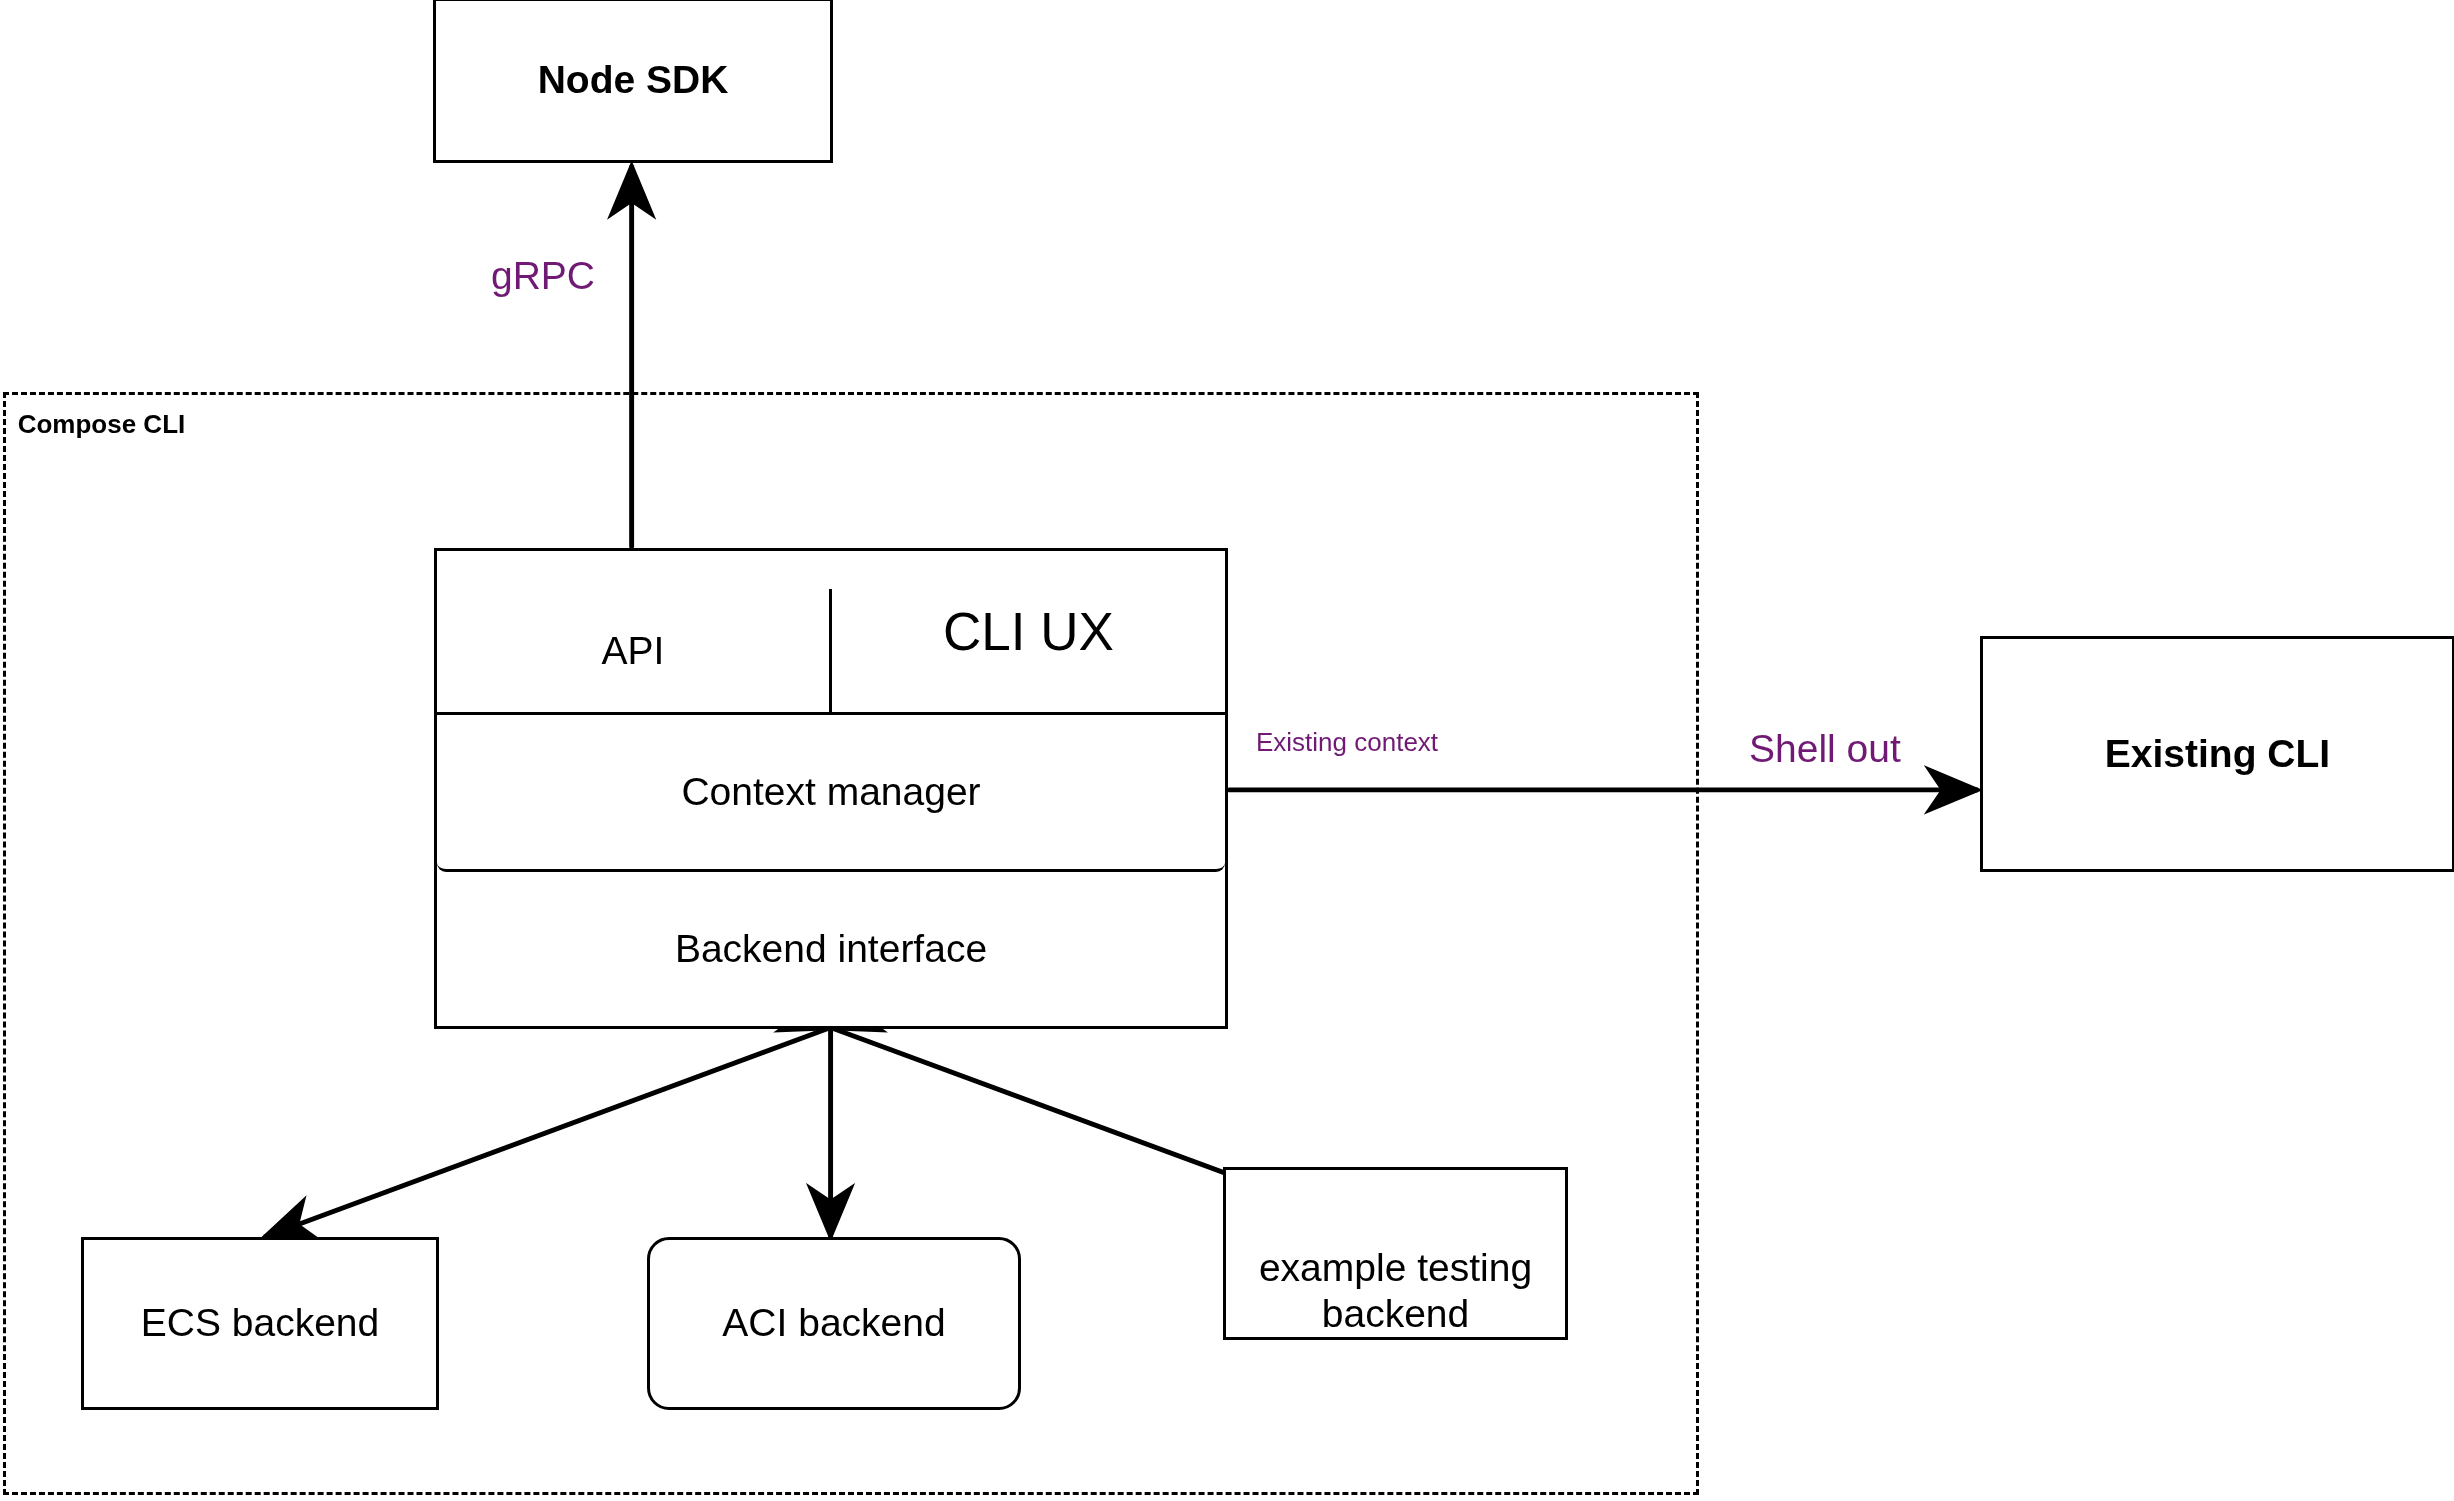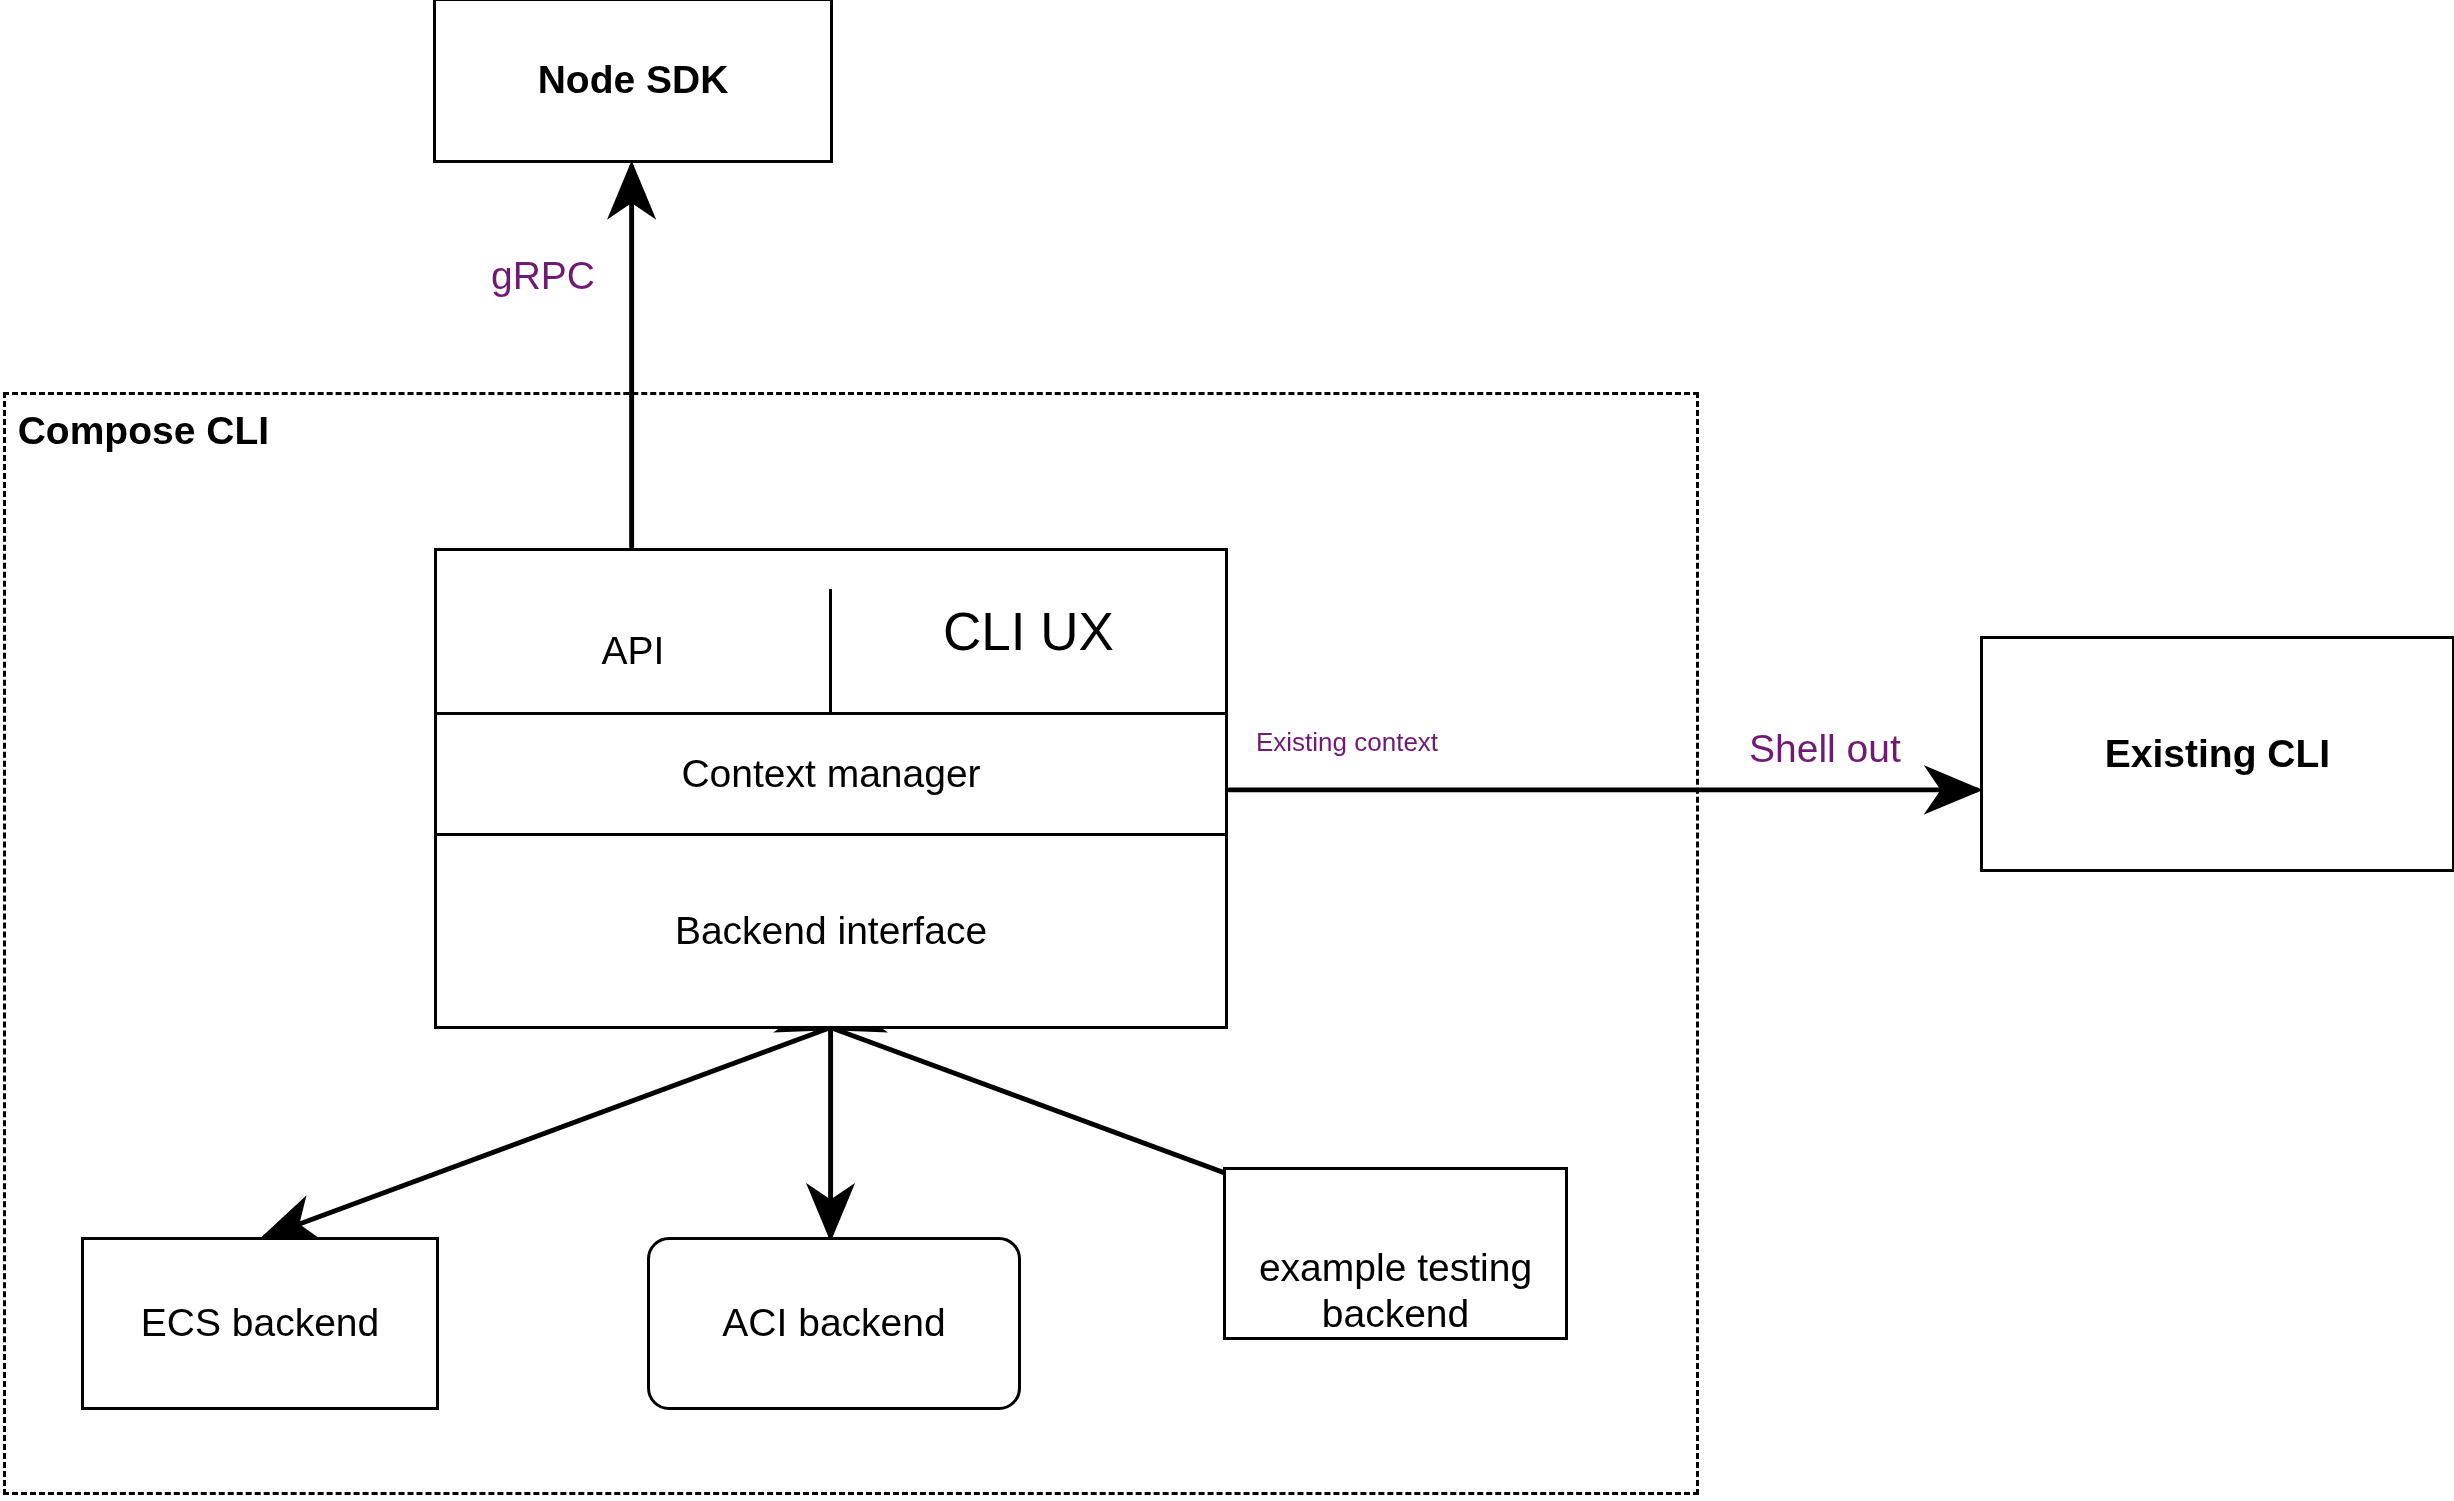--- a/index.html
+++ b/index.html
@@ -91,21 +91,21 @@
   .stack-cell:last-child {
     border-right: none;
   }
 </style>
 </head>
 <body>
 
 <div id="canvas">
 
   <div class="group-dashed" style="left:3px; top:392px; width:1696px; height:1103px;"></div>
-  <div class="group-title" style="left:17.7px; top:409px; font-size:39px;">Compose CLI</div>
+  <div class="group-title" style="left:17.7px; top:409px; font-size:26px;">Compose CLI</div>
 
   <svg class="layer" viewBox="0 0 2492 1524" xmlns="http://www.w3.org/2000/svg">
     <defs>
       <marker id="ah" markerWidth="14" markerHeight="14" refX="11" refY="5" orient="auto" markerUnits="strokeWidth">
         <path d="M0,0 L12,5 L0,10 L3.4,5 z" fill="#000000"></path>
       </marker>
     </defs>
 
     <line x1="641" y1="556" x2="641" y2="168" stroke="#000000" stroke-width="5" marker-start="url(#ah)" marker-end="url(#ah)"></line>
 
@@ -126,21 +126,21 @@
 
   <div class="stack" style="left:434px; top:548px; width:794px; height:481px;">
     <div class="stack-row" style="height:164px;">
       <div class="stack-cell" style="width:395px; font-size:39px;margin-top:38px;">
         <span>API</span>
       </div>
       <div class="stack-cell" style="flex:1; font-size:53px;">
         <span>CLI UX</span>
       </div>
     </div>
-    <div class="stack-row" style="height:121px;">
+    <div class="stack-row" style="height:157px;border-radius:9px;">
       <div class="stack-cell" style="flex:1; font-size:39px;">
         <span>Context manager</span>
       </div>
     </div>
     <div class="stack-row" style="flex:1;">
       <div class="stack-cell" style="flex:1; font-size:39px;">
         <span>Backend interface</span>
       </div>
     </div>
   </div>

